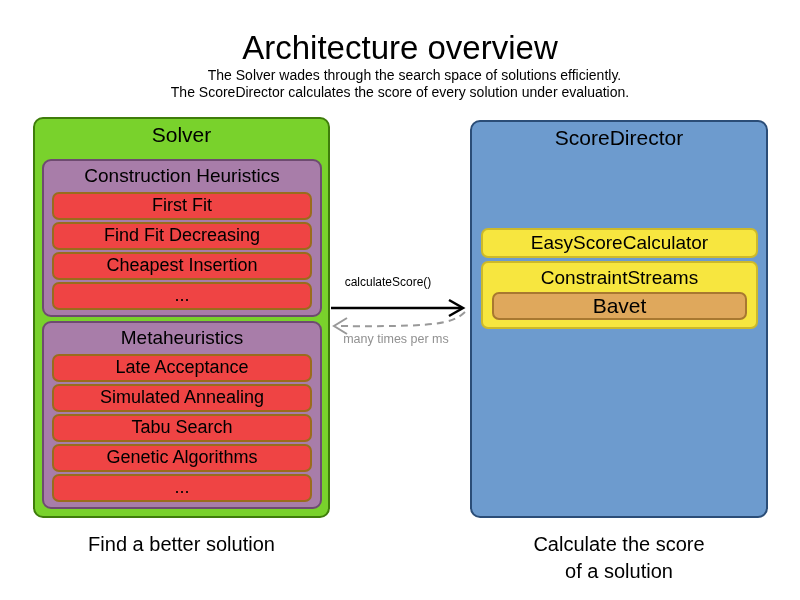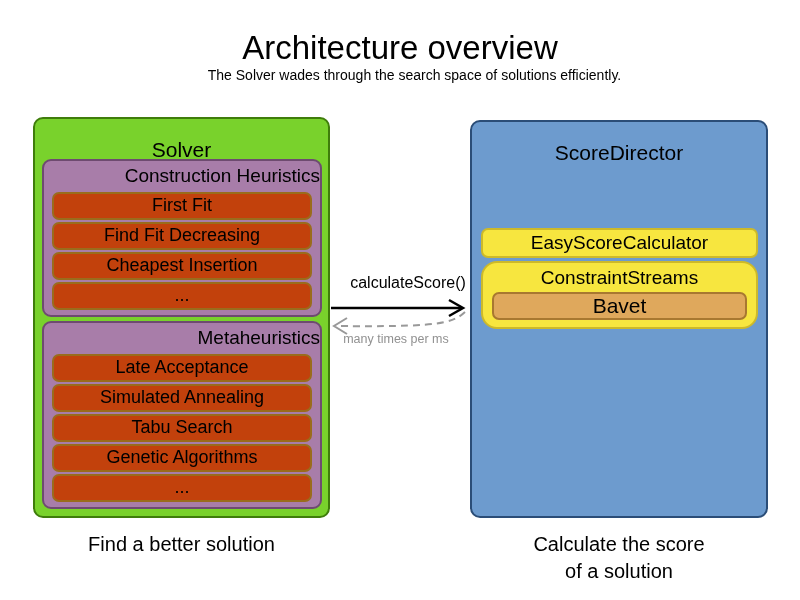--- a/index.html
+++ b/index.html
@@ -11,61 +11,62 @@
   .title { position: absolute; top: 31px; left: 0; width: 800px; text-align: center;
            font-size: 33px; line-height: 34px; }
   .subtitle { position: absolute; left: 0; width: 800px; text-align: center;
               font-size: 14px; line-height: 16px; }
   .sub1 { top: 67px; padding-left: 29px; }
   .sub2 { top: 84px; }
 
   
   .solver-box { position: absolute; left: 33px; top: 117px; width: 297px; height: 401px;
                 background: #79D22C; border: 2px solid #3F7D0B; border-radius: 10px; }
-  .box-title { text-align: center; font-size: 21px; line-height: 24px; padding-top: 19px; }
+  .box-title { text-align: center; font-size: 21px; line-height: 24px; padding-top: 4px; }
 
   .group { position: absolute; left: 7px; width: 280px;
            background: #A87DA9; border: 2px solid #6E4B70; border-radius: 9px; }
   .group-ch { top: 40px; height: 158px; }
   .group-mh { top: 202px; height: 188px; }
-  .group-title { text-align: right; font-size: 19px; line-height: 30px; height: 31px; }
+  .group-title { text-align: center; font-size: 19px; line-height: 30px; height: 31px; }
   .item { height: 28px; margin: 0 8px 2px 8px;
-          background: #c2410c; border: 2px solid #9A6C1C; border-radius: 7px;
+          background: #ef4444; border: 2px solid #9A6C1C; border-radius: 7px;
           text-align: center; font-size: 18px; line-height: 23px; }
 
   
   .sd-box { position: absolute; left: 470px; top: 120px; width: 298px; height: 398px;
             background: #6D9BCE; border: 2px solid #2B4D77; border-radius: 10px; }
   .calc-stack { position: absolute; left: 9px; top: 106px; width: 277px; }
   .calc { background: #F7E63F; border: 2px solid #CDB929; border-radius: 7px;
           text-align: center; font-size: 19px; height: 30px; line-height: 26px; margin-bottom: 3px; }
-  .calc-cs { height: 68px; border-radius: 16px; }
+  .calc-cs { height: 68px; }
   .cs-label { font-size: 19px; line-height: 29px; }
   .bavet { margin: 0 9px; height: 28px; background: #DFA85C; border: 2px solid #A87830;
            border-radius: 7px; text-align: center; font-size: 21px; line-height: 23px; }
 
   
   .arrows { position: absolute; left: 0; top: 0; width: 800px; height: 600px; pointer-events: none; }
-  .call-label { position: absolute; left: 336px; top: 273px; width: 144px; text-align: center;
-                font-size: 16px; line-height: 19px; }
+  .call-label { position: absolute; left: 316px; top: 273px; width: 144px; text-align: center;
+                font-size: 12px; line-height: 19px; }
   .freq-label { position: absolute; left: 324px; top: 332px; width: 144px; text-align: center;
                 font-size: 12.5px; line-height: 15px; color: #919191; }
 
   
   .caption { position: absolute; top: 531px; text-align: center; font-size: 20px; line-height: 27px; }
   .caption-left { left: 33px; width: 297px; }
   .caption-right { left: 470px; width: 298px; }
 </style>
 </head>
 <body>
 
 <div class="stage">
 
   <div class="title">Architecture overview</div>
   <div class="subtitle sub1">The Solver wades through the search space of solutions efficiently.</div>
+  <div class="subtitle sub2">The ScoreDirector calculates the score of every solution under evaluation.</div>
 
   <div class="solver-box">
     <div class="box-title">Solver</div>
 
     <div class="group group-ch">
       <div class="group-title">Construction Heuristics</div>
       <div class="item">First Fit</div>
       <div class="item">Find Fit Decreasing</div>
       <div class="item">Cheapest Insertion</div>
       <div class="item">...</div>

